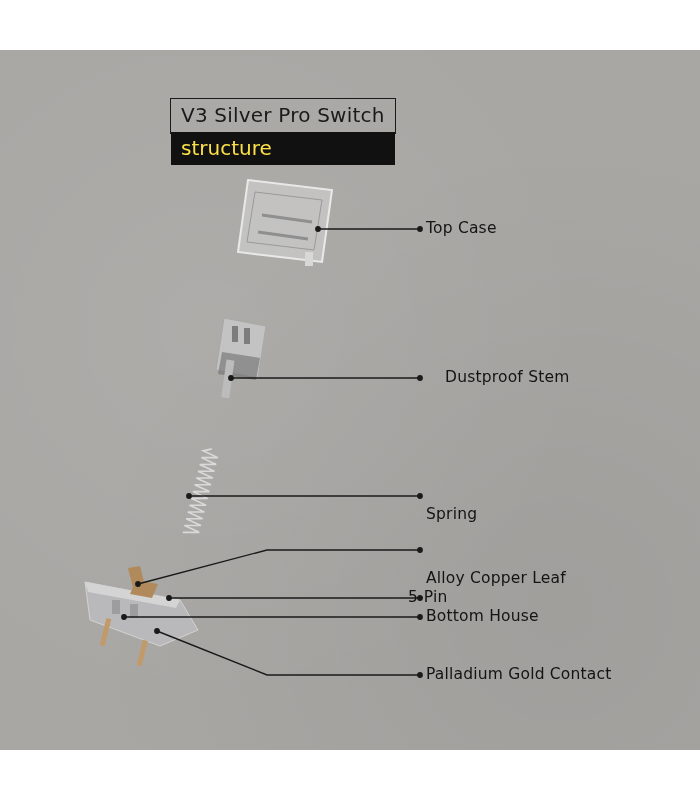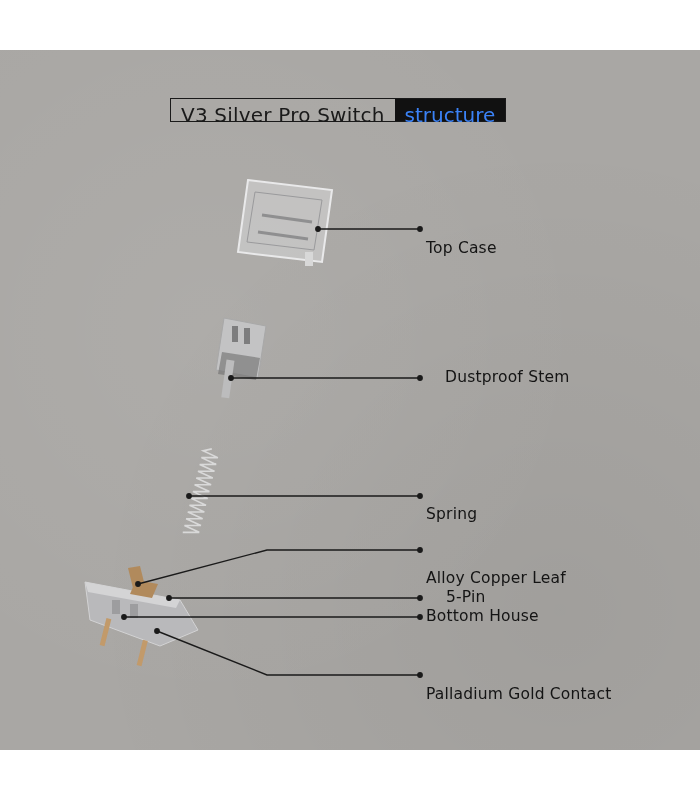--- a/index.html
+++ b/index.html
@@ -1,22 +1,22 @@
 <!DOCTYPE html>
 <html><head>
 <meta charset="utf-8">
 <style>
   html, body { margin:0; padding:0; }
   body { width:700px; height:800px; background:#ffffff; position:relative; overflow:hidden; font-family:"DejaVu Sans", sans-serif; }
   .stage { position:absolute; left:0; top:50px; width:700px; height:700px; background:#a9a7a4;
            background-image: radial-gradient(circle at 30% 40%, rgba(255,255,255,0.06), transparent 60%),
                              radial-gradient(circle at 80% 80%, rgba(0,0,0,0.05), transparent 60%); }
-  .title { position:absolute; left:170px; top:98px; height:24px; display:flex; border:1.5px solid #1a1a1a; box-sizing:border-box; }
+  .title { position:absolute; left:170px; top:98px; height:36px; display:flex; border:1.5px solid #1a1a1a; box-sizing:border-box;flex-direction:column; }
   .title-main { padding:0 10px; line-height:33px; font-size:20px; color:#1a1a1a; background:transparent; letter-spacing:0.2px; }
-  .title-tag { padding:0 10px; line-height:33px; font-size:20px; color:#3b82f6; background:#111; }
+  .title-tag { padding:0 10px; line-height:33px; font-size:20px; color:#fde047; background:#111; }
   .label { position:absolute; font-size:15.5px; color:#141414; white-space:nowrap; letter-spacing:0.2px; }
   svg.lines { position:absolute; left:0; top:0; }
 </style>
 </head>
 <body>
 
 <div class="stage"></div>
 
 <div class="title">
   <span class="title-main">V3 Silver Pro Switch</span>
@@ -74,19 +74,19 @@
       <circle cx="420" cy="598" r="2.2"></circle>
     <line x1="124" y1="617" x2="420" y2="617"></line>
       <circle cx="124" cy="617" r="2.2"></circle>
       <circle cx="420" cy="617" r="2.2"></circle>
     <polyline points="157,631 267,675 420,675" fill="none"></polyline>
       <circle cx="157" cy="631" r="2.2"></circle>
       <circle cx="420" cy="675" r="2.2"></circle>
   </g>
 </svg>
 
-<span class="label" style="left:426px; top:219px;margin-top:20px;">Top Case</span>
+<span class="label" style="left:426px; top:219px;">Top Case</span>
 <span class="label" style="left:445px; top:368px;">Dustproof Stem</span>
 <span class="label" style="left:426px; top:505px;text-align:right;">Spring</span>
 <span class="label" style="left:426px; top:569px;">Alloy Copper Leaf</span>
-<span class="label" style="left:446px; top:588px;">5-Pin</span>
+<span class="label" style="left:408px; top:588px;">5-Pin</span>
 <span class="label" style="left:426px; top:607px;">Bottom House</span>
-<span class="label" style="left:426px; top:665px;margin-top:20px;">Palladium Gold Contact</span>
+<span class="label" style="left:426px; top:665px;">Palladium Gold Contact</span>
 
 </body></html>

